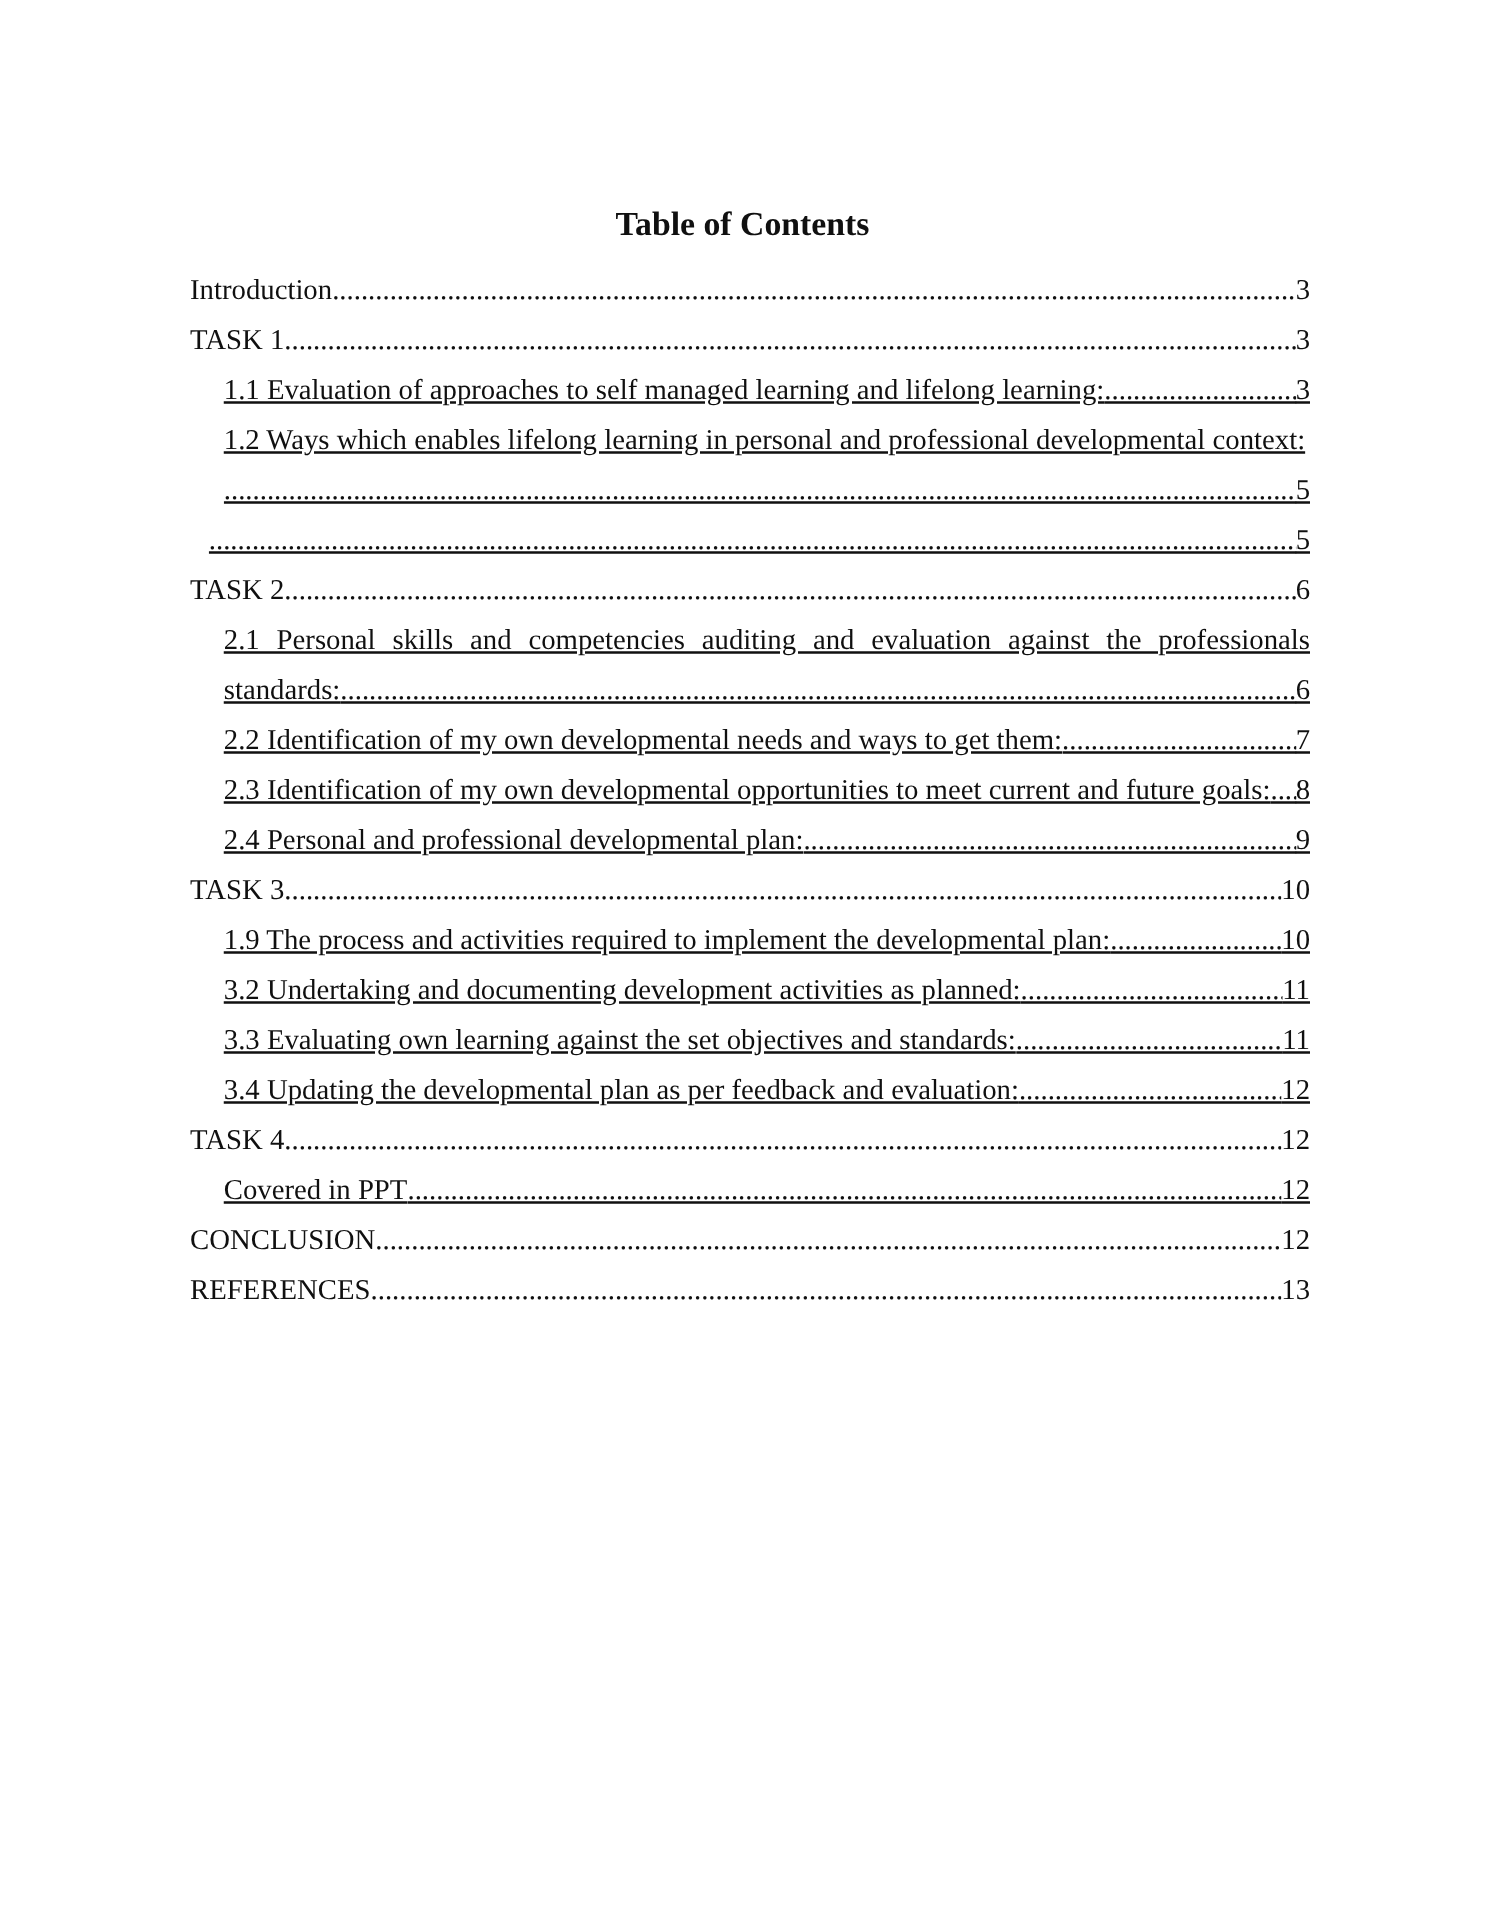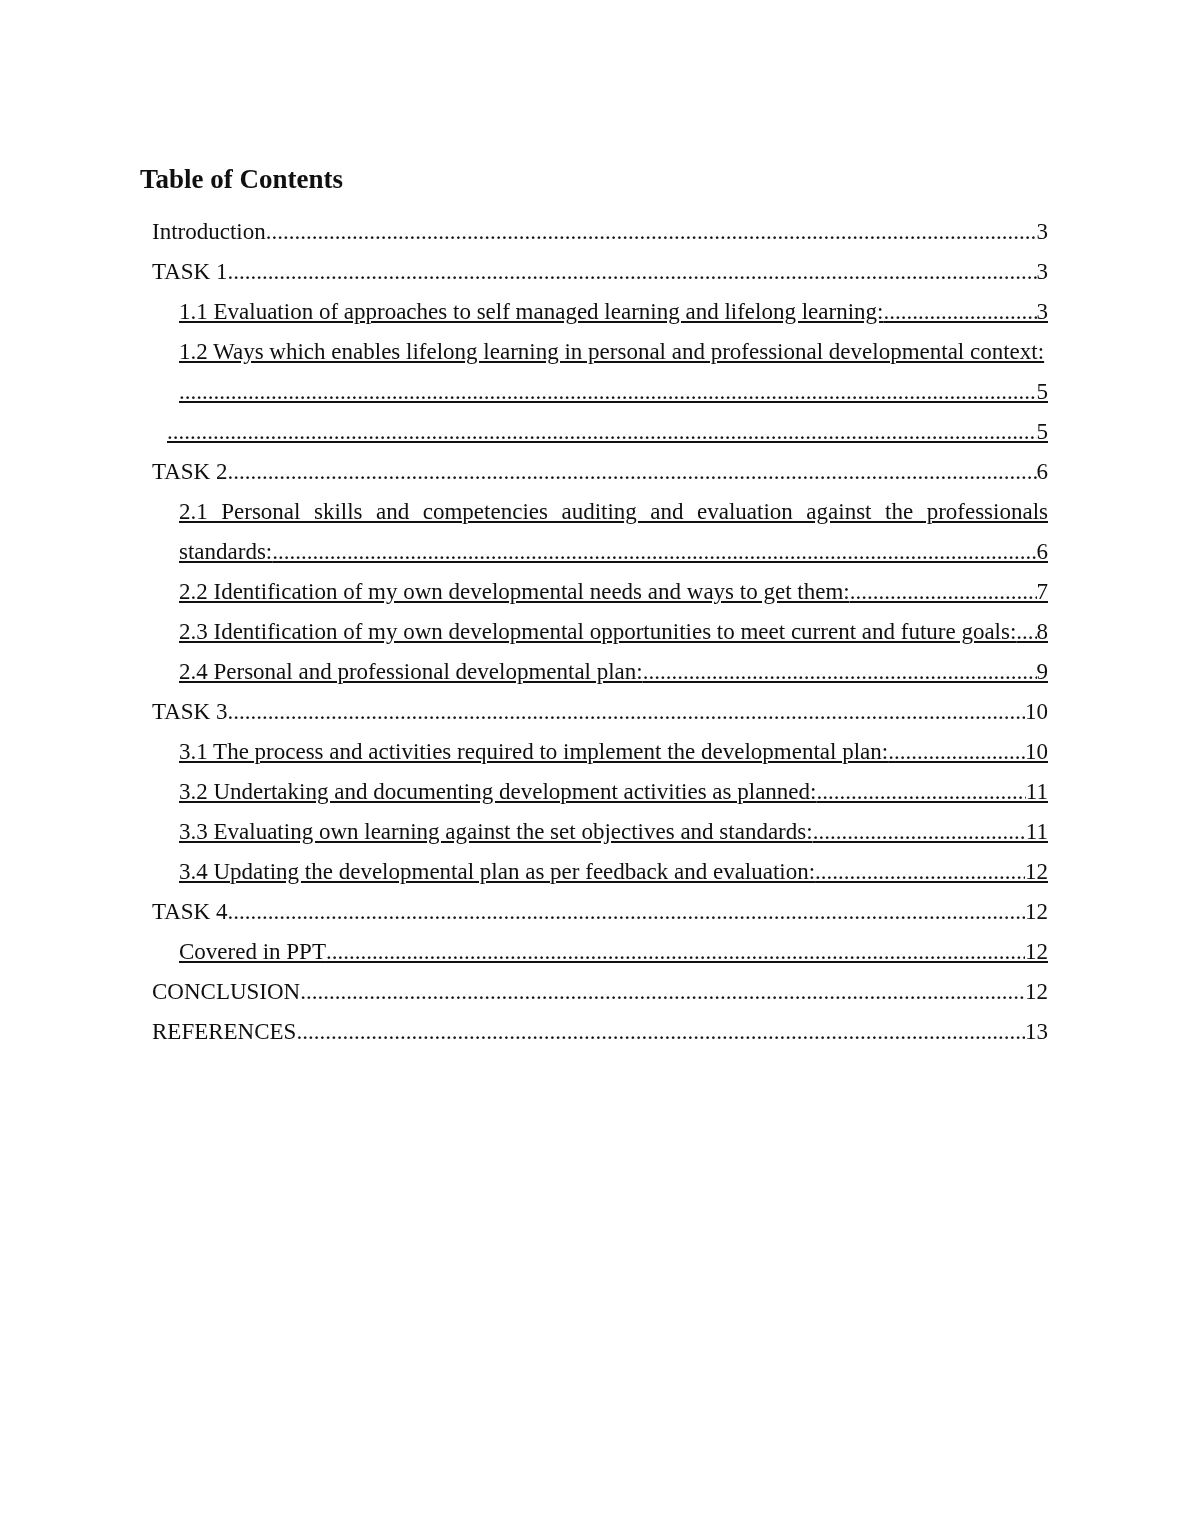--- a/index.html
+++ b/index.html
@@ -11,20 +11,21 @@
     color: #101010;
     overflow: hidden;
   }
   .page {
     width: 1190px;
     height: 1540px;
     background: #ffffff;
     padding: 162px 142px 0 140px;
   }
   .doc-title {
+    text-align: center;
     font-weight: bold;
     font-size: 27px;
     line-height: 34px;
   }
   .toc {
     margin-top: 16px;
     font-size: 23px;
   }
   .toc-row {
     display: flex;
@@ -114,21 +115,21 @@
         <span class="toc-text">2.4 Personal and professional developmental plan:</span>
         <span class="dots">............................................................................................................................................................................................................................................................................................................</span>
         <span class="pagenum">9</span>
       </div>
       <div class="toc-row">
         <span class="toc-text">TASK 3</span>
         <span class="dots">............................................................................................................................................................................................................................................................................................................</span>
         <span class="pagenum">10</span>
       </div>
       <div class="toc-row indent">
-        <span class="toc-text">3.1 The process and activities required to implement the developmental plan:</span>
+        <span class="toc-text">1.9 The process and activities required to implement the developmental plan:</span>
         <span class="dots">............................................................................................................................................................................................................................................................................................................</span>
         <span class="pagenum">10</span>
       </div>
       <div class="toc-row indent">
         <span class="toc-text">3.2 Undertaking and documenting development activities as planned:</span>
         <span class="dots">............................................................................................................................................................................................................................................................................................................</span>
         <span class="pagenum">11</span>
       </div>
       <div class="toc-row indent">
         <span class="toc-text">3.3 Evaluating own learning against the set objectives and standards:</span>

